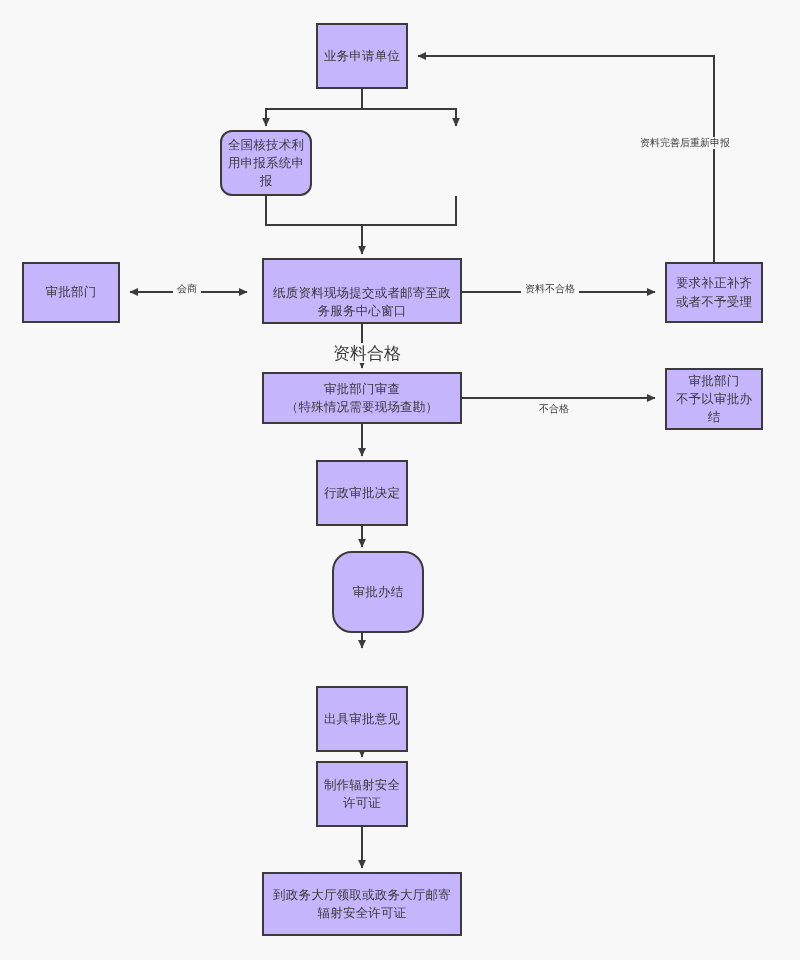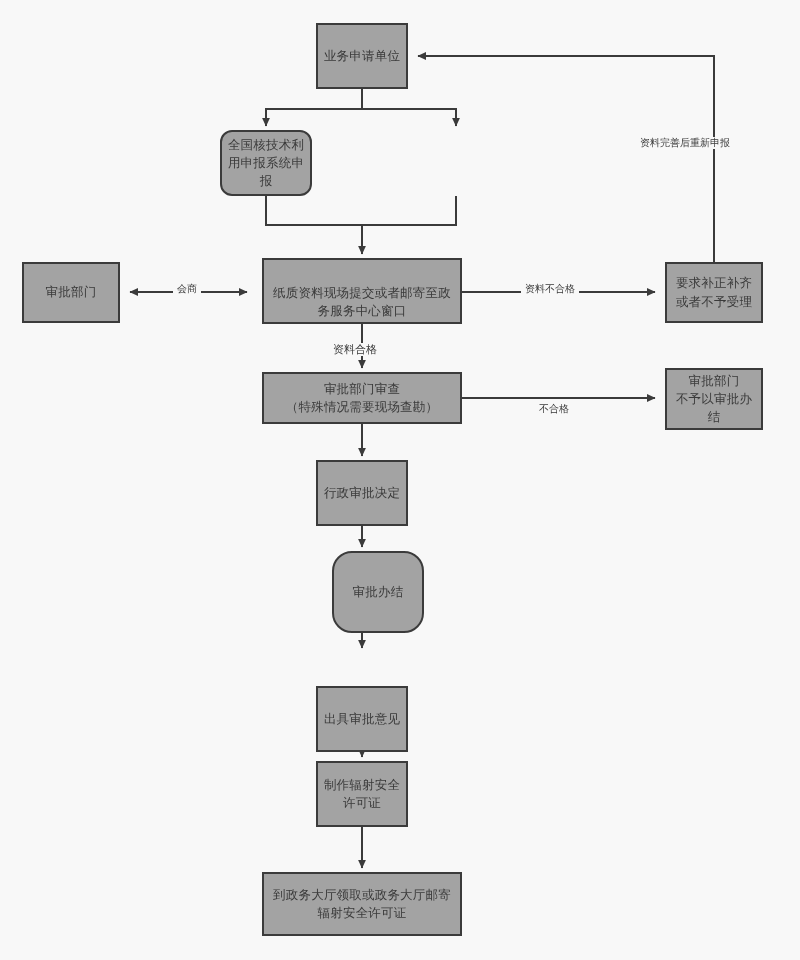--- a/index.html
+++ b/index.html
@@ -22,40 +22,40 @@
   svg.edges {
     position: absolute;
     left: 0;
     top: 0;
     width: 800px;
     height: 960px;
   }
   .node {
     position: absolute;
     box-sizing: border-box;
-    background: #a3a3a3;
+    background: #c4b5fd;
     border: 2px solid #3b3b3b;
     display: flex;
     align-items: center;
     justify-content: center;
     text-align: center;
     color: #3a3a3a;
     font-size: 12.5px;
     line-height: 1.45;
     letter-spacing: 0.2px;
     padding: 2px 5px;
   }
   .node span {
     display: block;
     white-space: pre-line;
   }
   .edge-label {
     position: absolute;
     color: #3a3a3a;
-    font-size: 11px;
+    font-size: 17px;
     background: #f8f8f8;
     padding: 0 4px;
     white-space: nowrap;
     line-height: 1.2;
   }
   .edge-label.big {
     font-size: 10px;
   }
 </style>
 </head>

